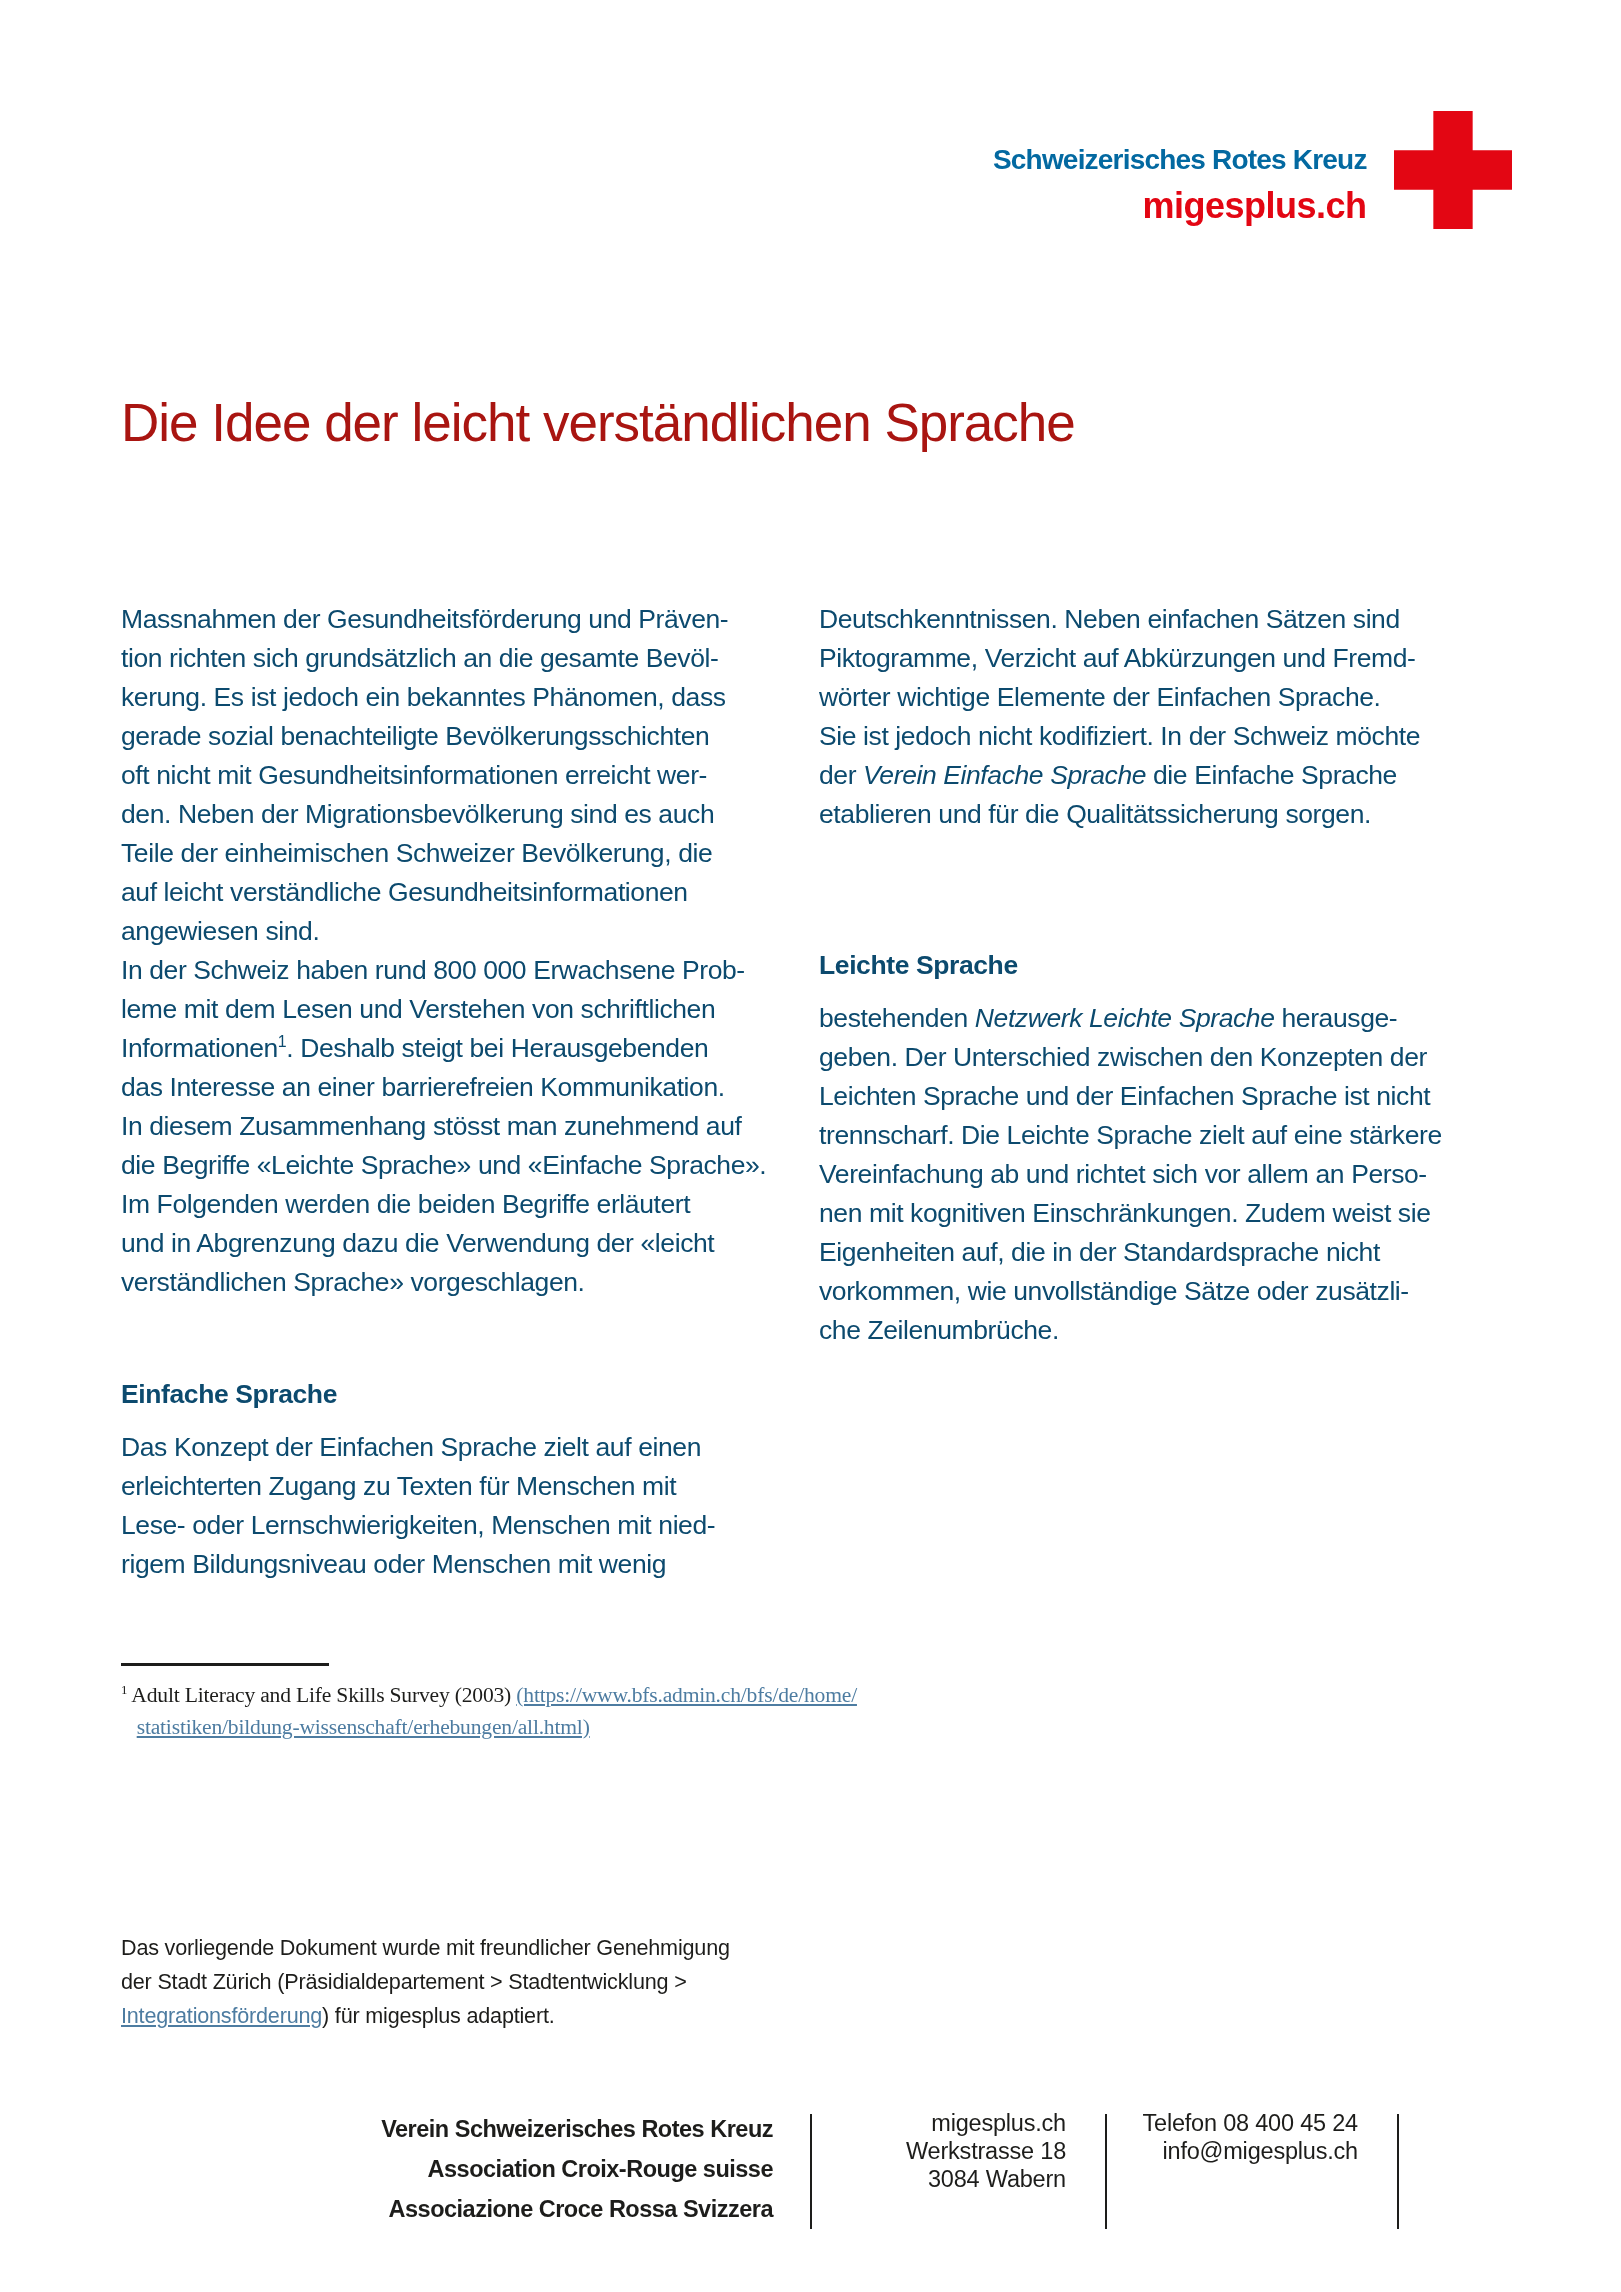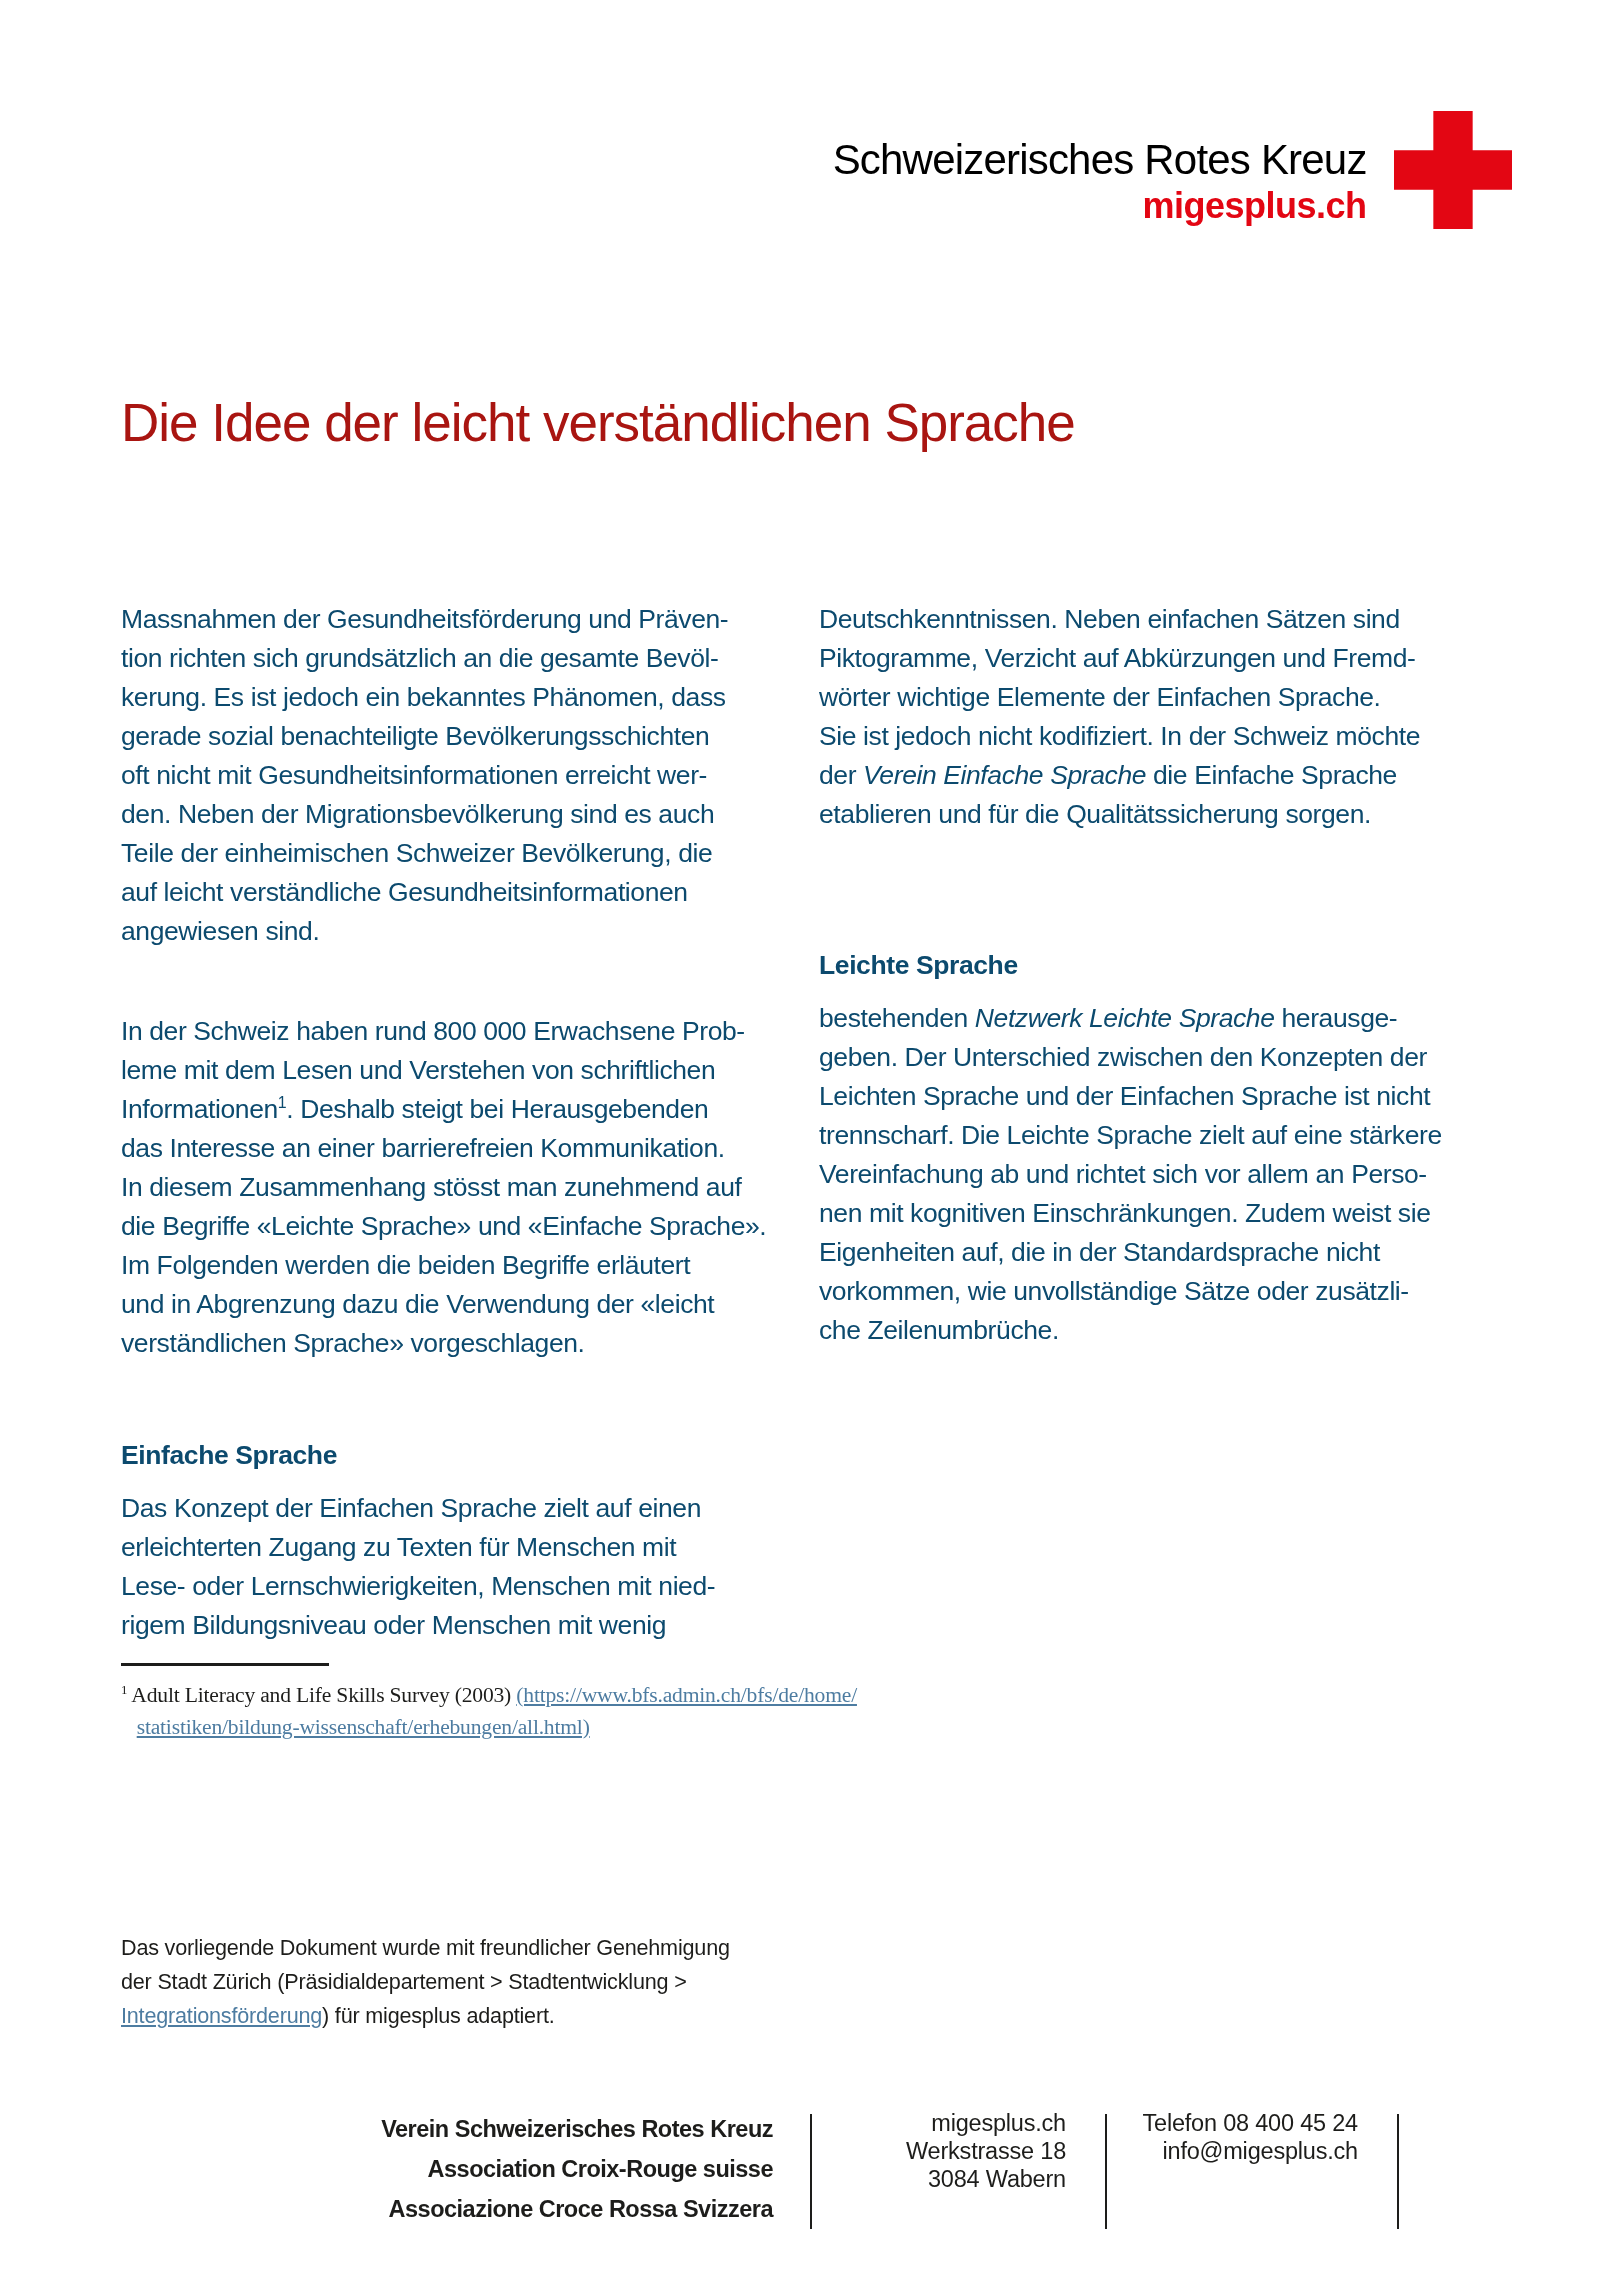--- a/index.html
+++ b/index.html
@@ -12,42 +12,42 @@
     color:#1d1d1b;
     overflow:hidden;
   }
 
   
   .logo {
     position:absolute; top:111px; right:109px;
     display:flex; align-items:flex-end; gap:27.4px;
   }
   .logo-text { text-align:right; }
-  .logo-org  { font-size:42px; font-weight:normal; letter-spacing:-0.8px; line-height:45px; color:#000000; }
+  .logo-org  { font-size:28px; font-weight:bold; letter-spacing:-0.8px; line-height:45px; color:#0369a1; }
   .logo-site { font-size:36px; font-weight:bold; letter-spacing:-0.5px; line-height:47px; color:#e30613; }
   .cross-svg { display:block; width:118px; height:118px; }
 
   
   .title {
     position:absolute; left:121px; top:392px;
     font-size:53px; font-weight:400; letter-spacing:-1px;
     color:#a91511; white-space:nowrap;
   }
 
   
   .col {
     position:absolute; top:600px; width:699px;
     font-size:26.5px; line-height:39px; letter-spacing:-0.4px;
     color:#0c4a6e;
   }
   .col1 { left:121px; }
   .col2 { left:819px; }
   .para { white-space:nowrap; }
   .blk  { display:block; }
-  .mt62  { margin-top:61px; }
+  .mt62  { }
   .mt74  { margin-top:73px; }
   .mt106 { margin-top:112px; }
   .mt14  { margin-top:13.7px; }
   .h2 { font-size:26.5px; font-weight:bold; line-height:39px; letter-spacing:-0.4px; }
   sup.fnref { font-size:60%; vertical-align:super; line-height:0; }
   .ital { font-style:italic; }
 
   
   .footnote { position:absolute; left:121px; top:1663px; width:686px;font-family:Liberation Serif, serif; }
   .fn-rule  { width:208px; height:2.9px; background:#1d1d1b; margin-bottom:12.7px; }

